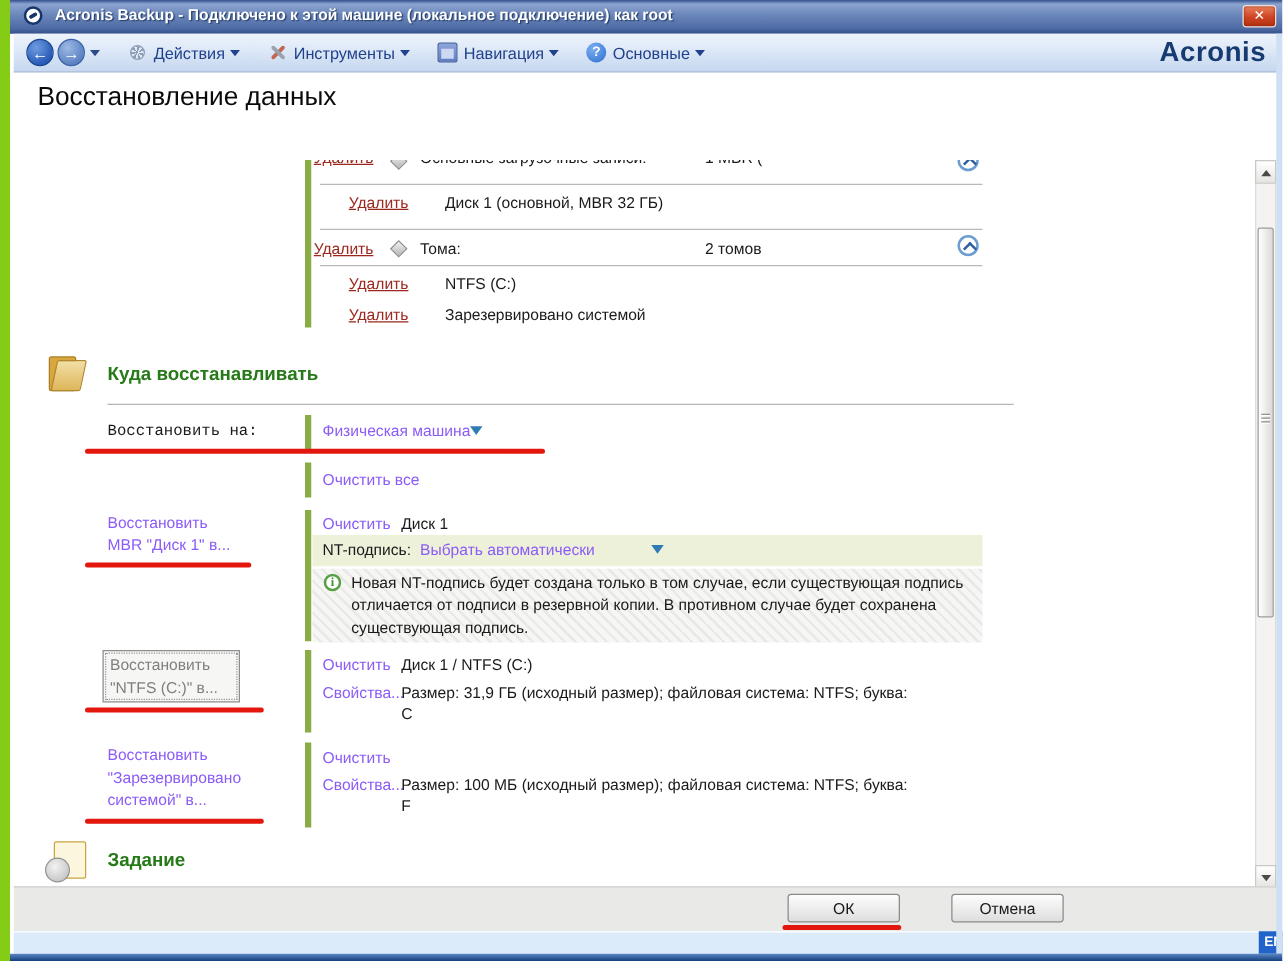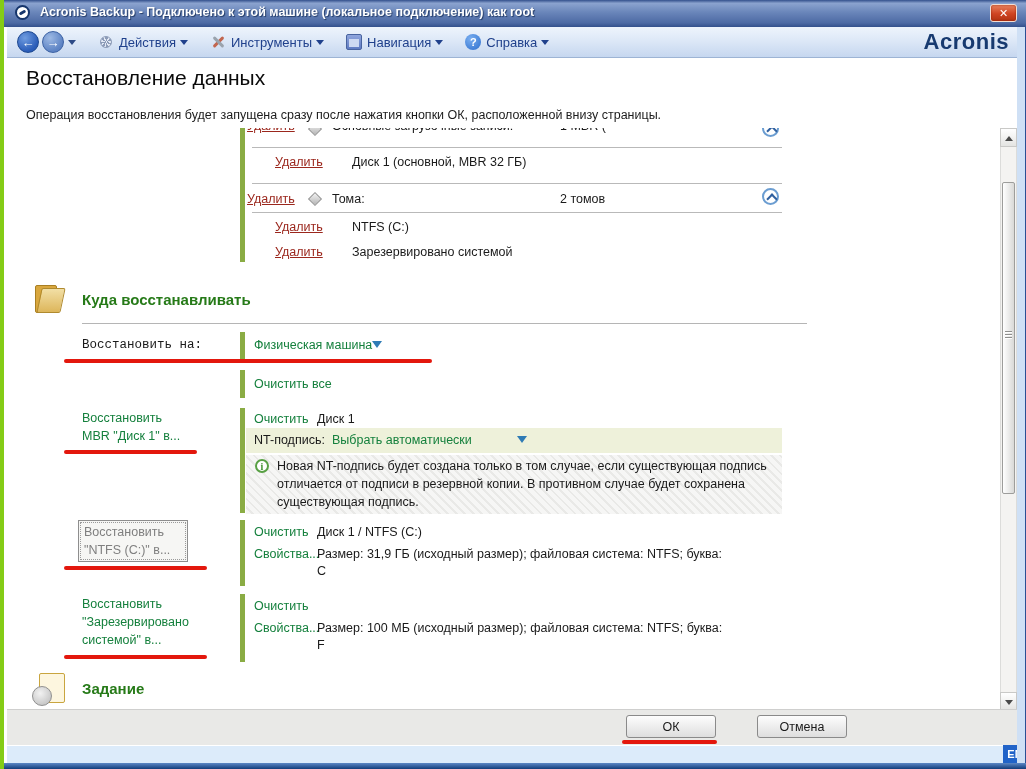--- a/index.html
+++ b/index.html
@@ -1,18 +1,18 @@
 <!DOCTYPE html>
 <html><head>
 <meta charset="utf-8">
 <style>
   html,body{margin:0;padding:0;}
   body{font-family:"Liberation Sans","DejaVu Sans",sans-serif;background:#fff;}
   .window{position:relative;width:1026px;height:769px;overflow:hidden;background:#fff;
-    border-left:4px solid #84cc16;box-sizing:border-box;}
+    border-left:8px solid #84cc16;box-sizing:border-box;}
 
   
   .titlebar{position:absolute;left:0;top:0;width:1026px;height:27px;
     background:linear-gradient(180deg,#33508c 0%,#8ba3cf 12%,#6a86ba 45%,#4d6aa4 85%,#33508c 100%);}
   .title-text{position:absolute;left:36px;top:5px;color:#fff;font-size:12.5px;font-weight:bold;
     text-shadow:1px 1px 1px #223a66;white-space:nowrap;}
   .app-icon{position:absolute;left:11px;top:5px;width:15px;height:15px;border-radius:50%;
     background:#fff;border:2px solid #16356b;box-sizing:border-box;}
   .app-icon::after{content:"";position:absolute;left:2px;top:4px;width:7px;height:3px;
     background:#16356b;transform:rotate(-30deg);border-radius:2px;}
@@ -49,21 +49,21 @@
 
   
   .h1{position:absolute;left:22px;top:66px;font-size:21px;color:#0a0a0a;}
   .subtitle{position:absolute;left:22px;top:108px;font-size:12.5px;color:#1c1c1c;}
 
   
   .vp{position:absolute;left:3px;top:128px;width:993px;height:581px;overflow:hidden;background:#fff;}
   .vbar{position:absolute;left:233px;width:5px;background:#8aac44;}
   .sep{position:absolute;height:1px;background:#b9b9b9;}
   .t{position:absolute;font-size:12.5px;color:#1a1a1a;white-space:nowrap;}
-  .link{color:#15803d;cursor:pointer;text-align:right;}
+  .link{color:#8b5cf6;cursor:pointer;text-align:right;}
   .dlink{color:#9b271d;text-decoration:underline;cursor:pointer;}
   .greenhead{position:absolute;font-size:15px;font-weight:bold;color:#267a18;white-space:nowrap;}
   .hr{position:absolute;height:1px;background:#b5b5b5;}
   .caret-dd{position:absolute;width:0;height:0;border-left:5px solid transparent;border-right:5px solid transparent;
     border-top:7px solid #2e7bb5;cursor:pointer;}
   .diamond{position:absolute;width:10px;height:10px;transform:rotate(45deg);
     background:linear-gradient(135deg,#f2f2f2,#b5b5b5);border:1px solid #8f8f8f;box-sizing:border-box;}
   .circbtn{position:absolute;width:17px;height:17px;border-radius:50%;background:#fff;
     border:2px solid #6b9dd1;box-sizing:border-box;cursor:pointer;}
   .circbtn i{position:absolute;left:4px;top:5px;width:6px;height:6px;border-top:2px solid #2f5f9e;
@@ -134,28 +134,27 @@
       <span class="label">Инструменты</span>
       <span class="caret"></span>
     </div>
     <div class="menu">
       <span class="mi mi-nav"></span>
       <span class="label">Навигация</span>
       <span class="caret"></span>
     </div>
     <div class="menu">
       <span class="mi mi-help">?</span>
-      <span class="label">Справка</span>
+      <span class="label">Основные</span>
       <span class="caret"></span>
     </div>
     <div class="brand">Acronis</div>
   </div>
 
   <div class="h1">Восстановление данных</div>
-  <div class="subtitle">Операция восстановления будет запущена сразу после нажатия кнопки ОК, расположенной внизу страницы.</div>
 
   <div class="vp">
 
     <div class="vbar" style="top:0;height:134px;"></div>
     <div class="t dlink" style="left:240px;top:-9px;">Удалить</div>
     <div class="diamond" style="left:303px;top:-4px;"></div>
     <div class="t" style="left:325px;top:-9px;">Основные загрузочные записи:</div>
     <div class="t" style="left:553px;top:-9px;">1 MBR (</div>
     <div class="circbtn" style="left:755px;top:-8px;">
         <i></i>

